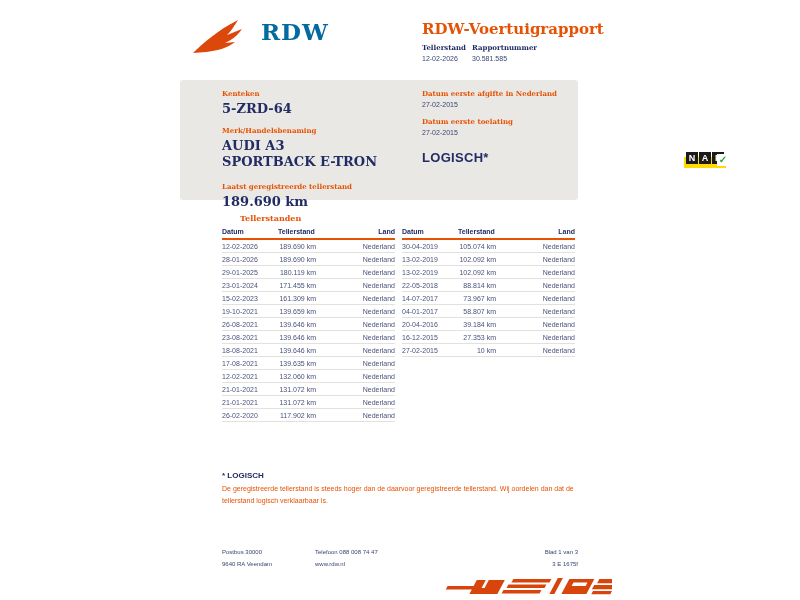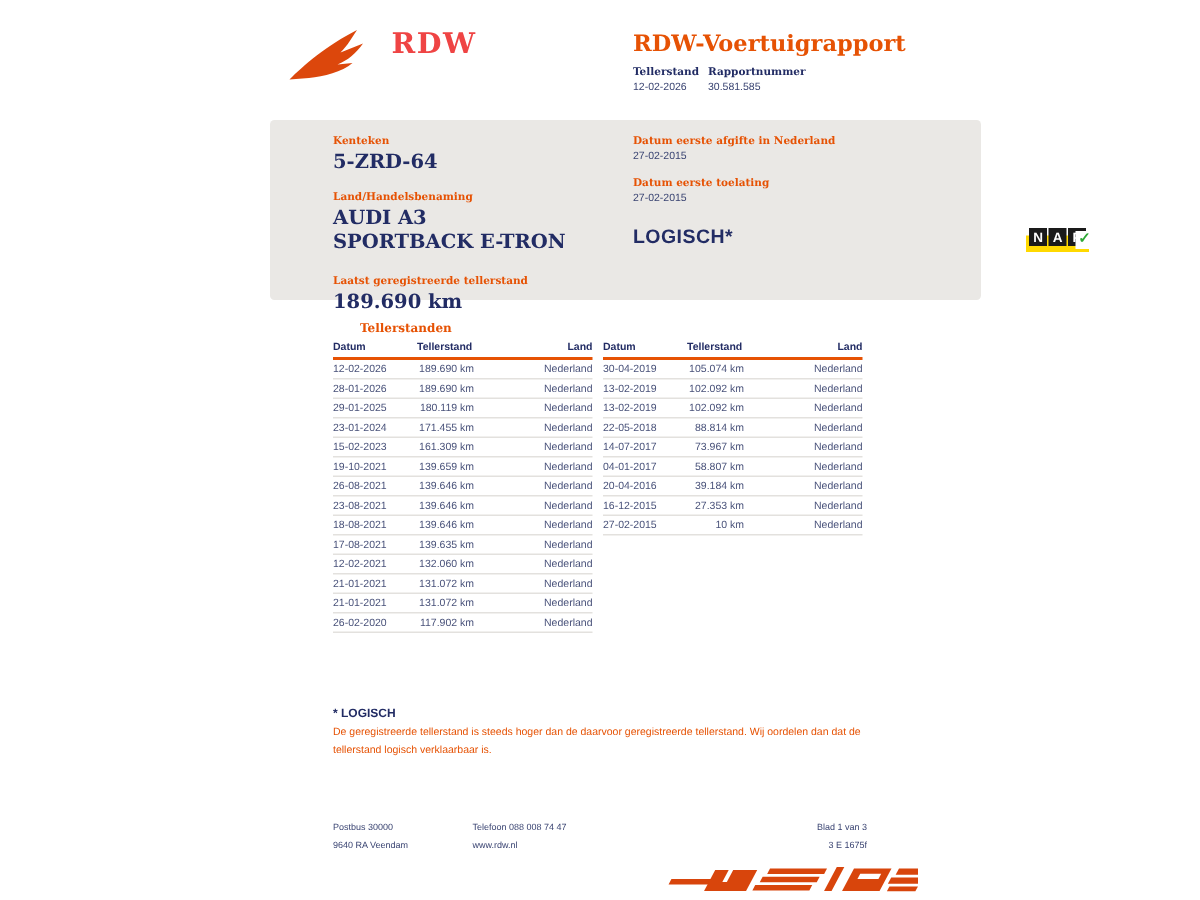--- a/index.html
+++ b/index.html
@@ -3,32 +3,32 @@
 <meta charset="utf-8">
 <style>
   * { margin:0; padding:0; box-sizing:border-box; }
   html,body { width:800px; height:600px; background:#ffffff; overflow:hidden; }
   body { font-family:"Liberation Sans", sans-serif; }
   .page { position:relative; width:800px; height:600px; background:#fff; }
 
   
   .logo { position:absolute; left:192px; top:18px; display:flex; align-items:flex-start; }
   .logo svg { width:60px; height:38px; }
-  .wordmark { font-family:"DejaVu Serif", serif; font-weight:bold; font-size:19px;
-              color:#ef4444; margin-left:9px; margin-top:0px; letter-spacing:1px; }
+  .wordmark { font-family:"DejaVu Serif", serif; font-weight:bold; font-size:23px;
+              color:#0369a1; margin-left:9px; margin-top:0px; letter-spacing:1px; }
 
   .report-title { position:absolute; left:422px; top:20px; font-family:"DejaVu Serif", serif;
                   font-weight:bold; font-size:15px; color:#E65204;text-align:right; }
   .meta-label { font-family:"DejaVu Serif", serif; font-weight:bold; font-size:7px; color:#222C64; }
   .meta-value { font-size:7px; color:#3A4472; margin-top:3px; }
   .meta-col-1 { position:absolute; left:422px; top:43px; }
   .meta-col-2 { position:absolute; left:472px; top:43px; }
 
   
-  .summary-box { position:absolute; left:180px; top:80px; width:474px; height:120px;
+  .summary-box { position:absolute; left:180px; top:80px; width:398px; height:120px;
                  background:#EAE8E5; border-radius:3px; }
   .box-left  { position:absolute; left:42px;  top:9px; }
   .box-right { position:absolute; left:242px; top:9px; }
   .field-label { font-family:"DejaVu Serif", serif; font-weight:bold; font-size:7px;
                  color:#E65204; margin-top:9px; }
   .field-label:first-child { margin-top:0; }
   .field-value-lg { font-family:"DejaVu Serif", serif; font-weight:bold; font-size:13px;
                     color:#222C64; margin-top:3px; line-height:16px; }
   .field-value-sm { font-size:7px; color:#3A4472; margin-top:3px; }
   .oordeel { margin-top:14px; font-weight:bold; font-size:13px; line-height:16px;
@@ -95,21 +95,21 @@
   </div>
   <div class="meta-col-2">
     <div class="meta-label">Rapportnummer</div>
     <div class="meta-value">30.581.585</div>
   </div>
 
   <div class="summary-box">
     <div class="box-left">
       <div class="field-label">Kenteken</div>
       <div class="field-value-lg">5-ZRD-64</div>
-      <div class="field-label">Land/Handelsbenaming</div>
+      <div class="field-label">Merk/Handelsbenaming</div>
       <div class="field-value-lg">AUDI A3</div>
       <div class="field-value-lg" style="margin-top:0;">SPORTBACK E-TRON</div>
       <div class="field-label" style="margin-top:12px;">Laatst geregistreerde tellerstand</div>
       <div class="field-value-lg">189.690 km</div>
     </div>
     <div class="box-right">
       <div class="field-label">Datum eerste afgifte in Nederland</div>
       <div class="field-value-sm">27-02-2015</div>
       <div class="field-label">Datum eerste toelating</div>
       <div class="field-value-sm">27-02-2015</div>

